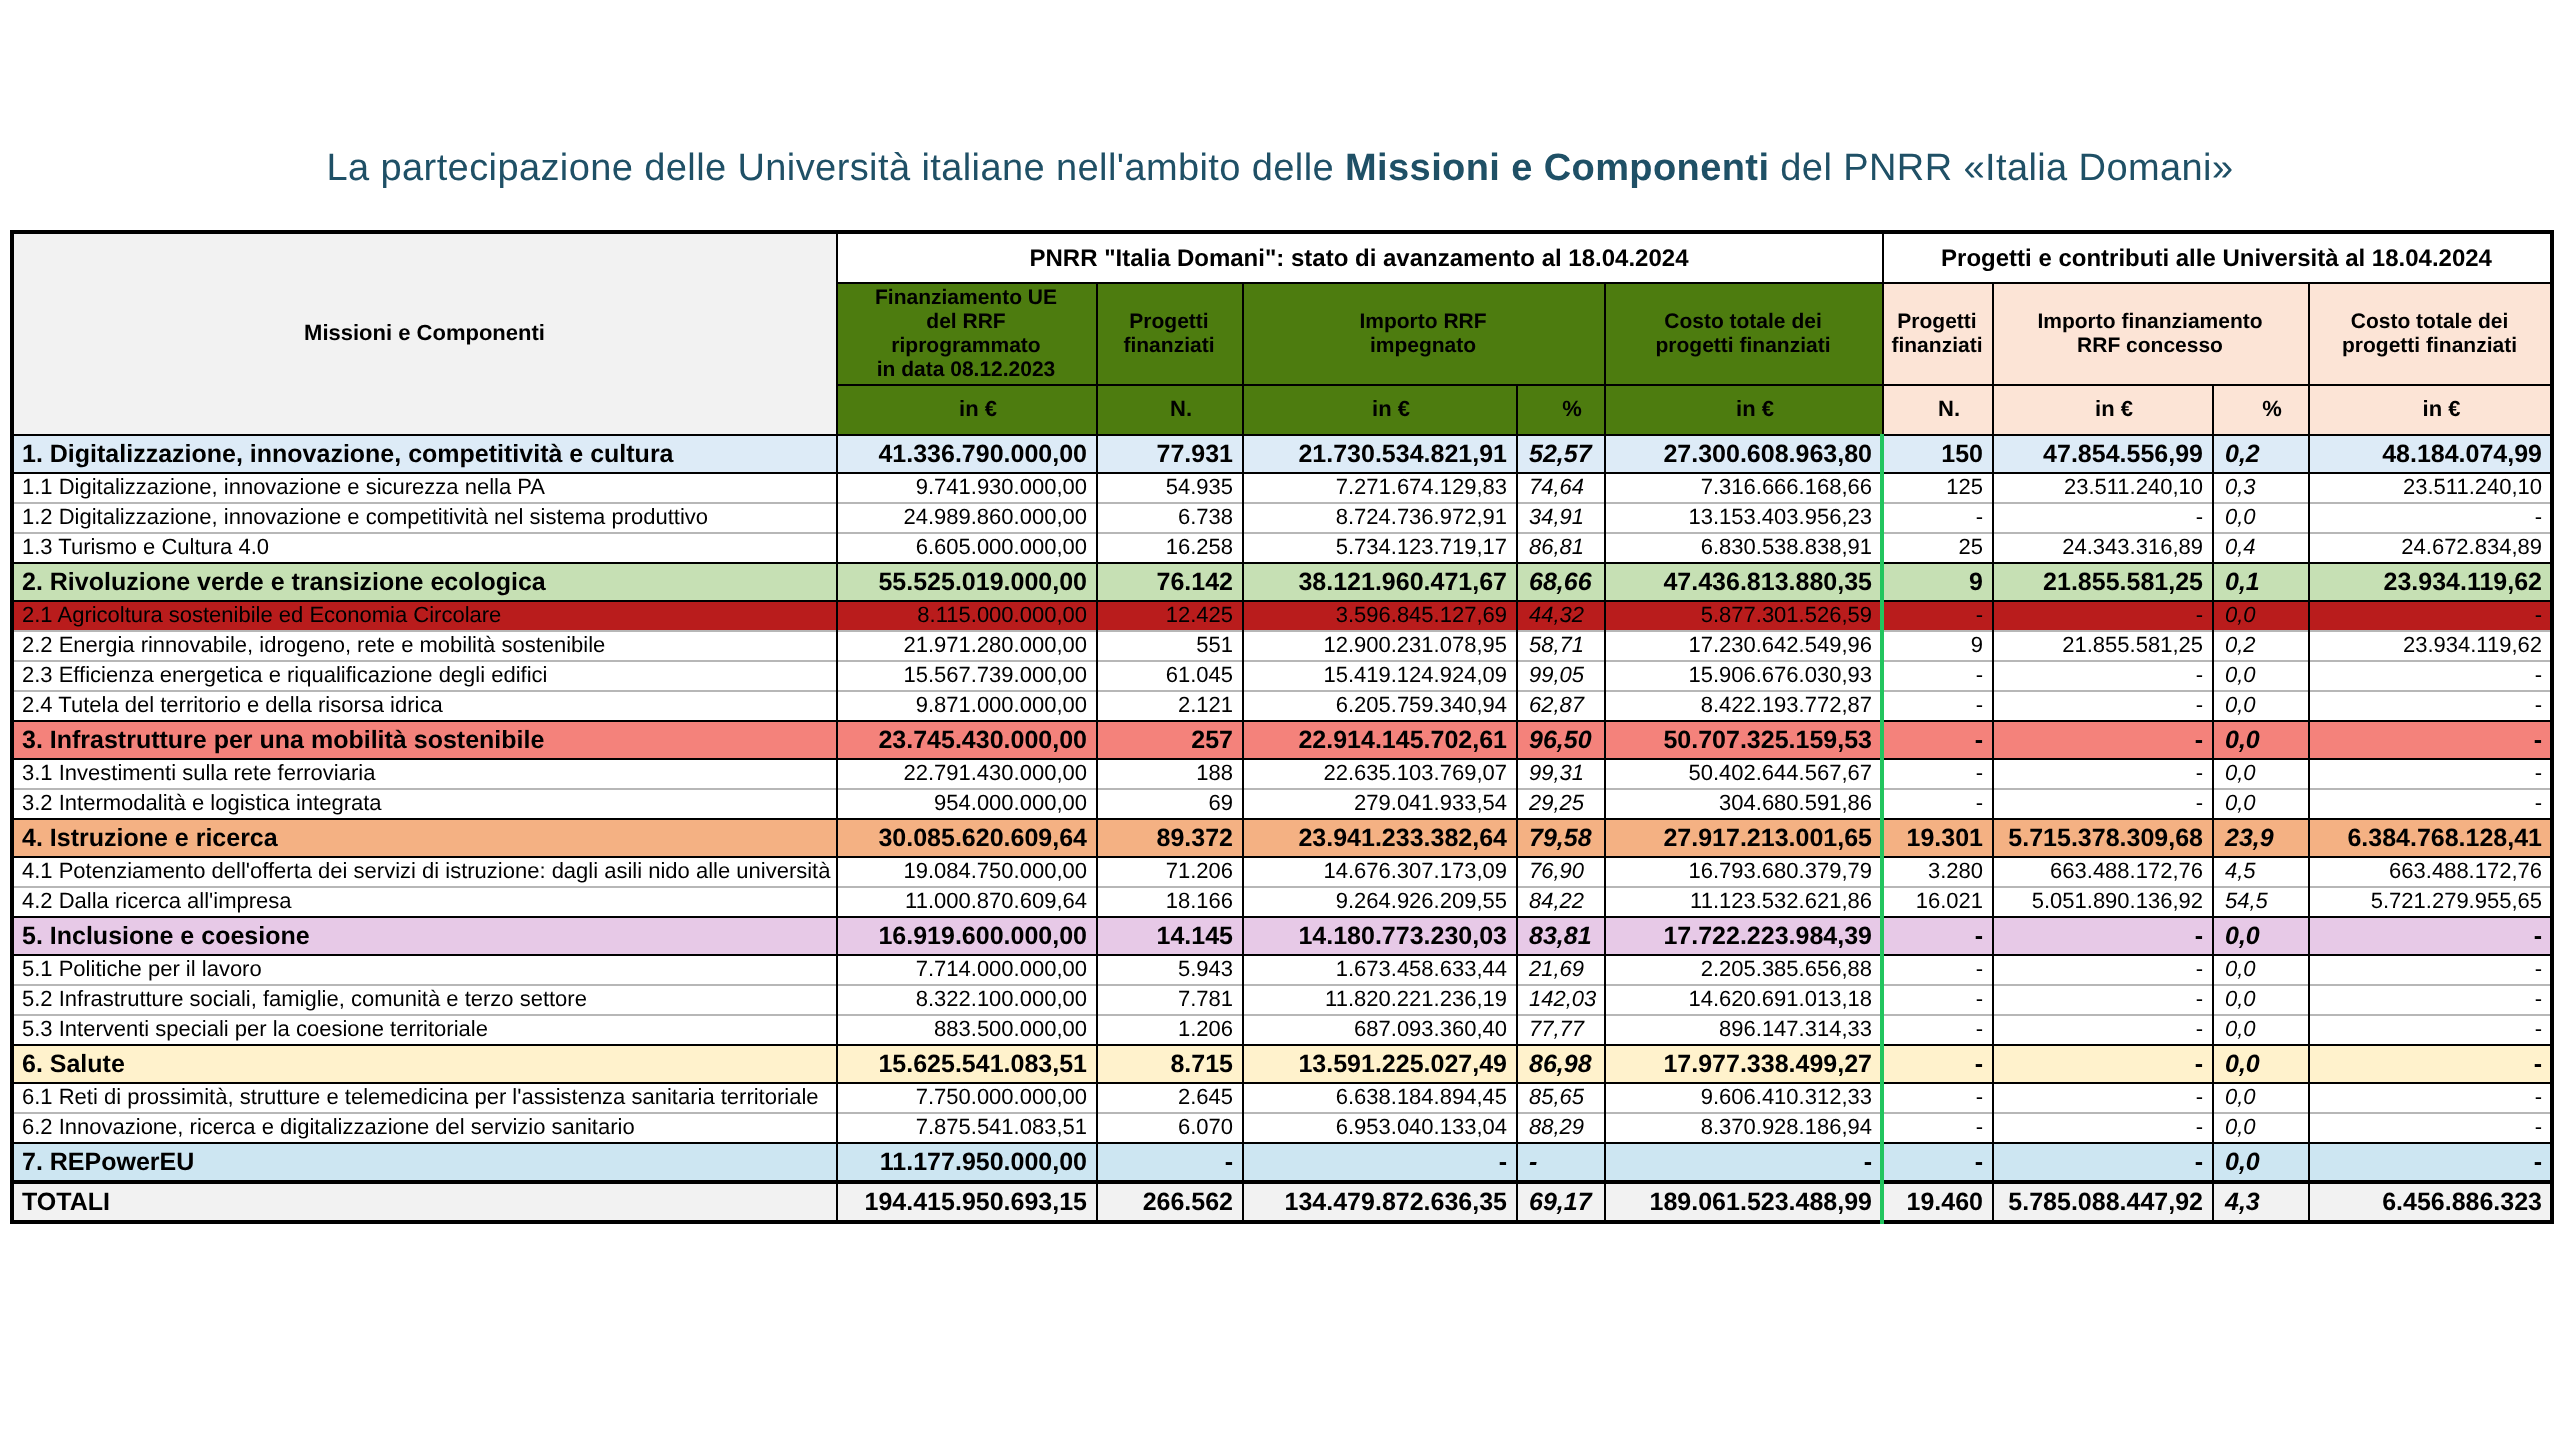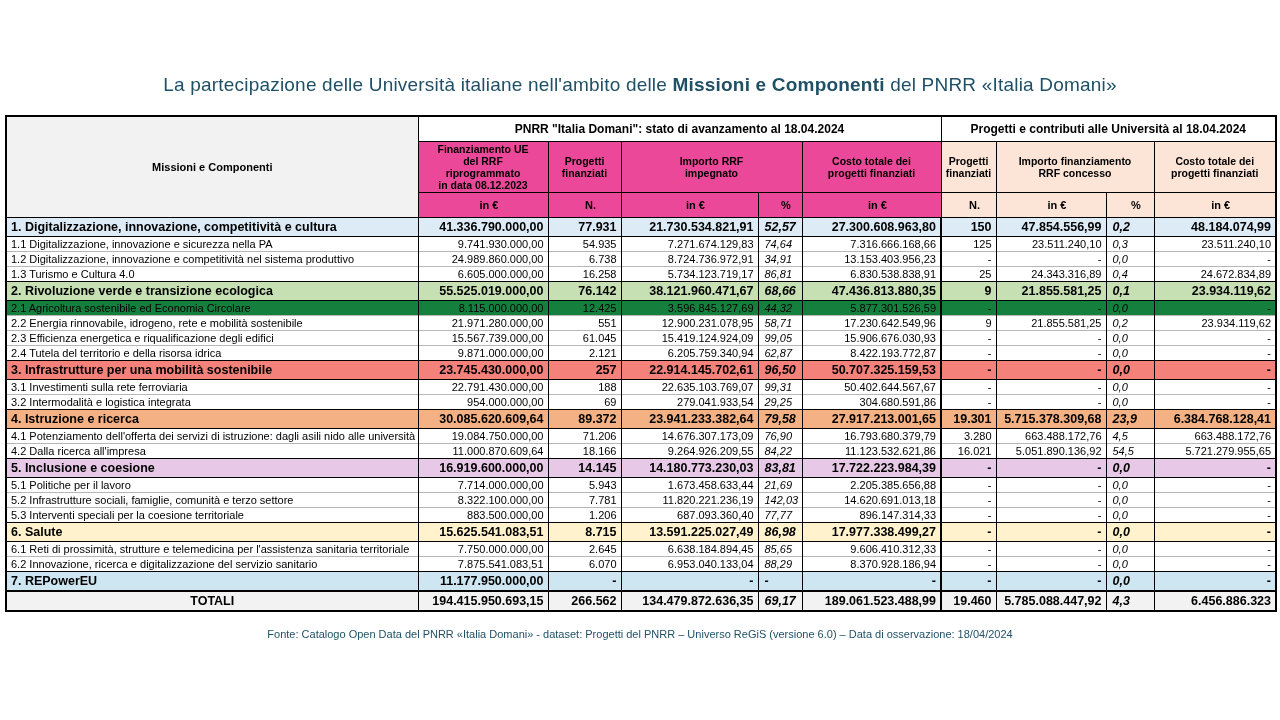--- a/index.html
+++ b/index.html
@@ -12,31 +12,31 @@
 
   .tablewrap { position:absolute; left:5px; top:115px; width:1270px; }
   table { border-collapse:collapse; table-layout:fixed; width:1270px; border:2px solid #000; }
   th, td { overflow:hidden; white-space:nowrap; }
 
   thead th { border:1px solid #000; font-weight:bold; text-align:center; vertical-align:middle; background:#fff; }
   .h-missioni { background:#F2F2F2; font-size:11px; }
   .h-group { font-size:12px; height:22px; }
   .h-sub { font-size:10.5px; height:48px; white-space:pre-line; line-height:1.15; }
   .h-unit { font-size:11px; height:22px;padding-left:13px; }
-  .gray { background:#ec4899; }
+  .gray { background:#4d7c0f; }
   .peach { background:#FCE4D6; }
 
   tbody td { border-left:1px solid #000; padding:0 4px; vertical-align:middle; font-size:11px; height:14px; }
   tbody td:first-child { border-left:none; }
-  tbody td.gcut { border-left:2px solid #000000; }
+  tbody td.gcut { border-left:2px solid #22c55e; }
   tr.sub td { border-top:1px solid #b7b7b7; }
   tr.mission td { font-weight:bold; font-size:12.5px; height:18px;
                   border-top:1px solid #000; border-bottom:1px solid #000; }
   tr.total td { font-weight:bold; font-size:12.5px; height:18px; border-top:2px solid #000; }
-  tr.total td:first-child { text-align:center; }
+  tr.total td:first-child { text-align:left; }
   td.label { text-align:left; }
   td.num { text-align:right; }
   td.pct { text-align:left; font-style:italic; padding-left:6px; }
 
   .footer { position:absolute; top:628px; left:0; width:1280px; text-align:center;
             font-size:11px; color:#1F5066; }
 </style>
 </head>
 <body>
 
@@ -150,21 +150,21 @@
             <td class="num">55.525.019.000,00</td>
             <td class="num">76.142</td>
             <td class="num">38.121.960.471,67</td>
             <td class="pct">68,66</td>
             <td class="num">47.436.813.880,35</td>
             <td class="num gcut">9</td>
             <td class="num">21.855.581,25</td>
             <td class="pct">0,1</td>
             <td class="num">23.934.119,62</td>
           </tr>
-          <tr class="sub" style="background: #15803d;">
+          <tr class="sub" style="background: #b91c1c;">
             <td class="label">2.1 Agricoltura sostenibile ed Economia Circolare</td>
             <td class="num">8.115.000.000,00</td>
             <td class="num">12.425</td>
             <td class="num">3.596.845.127,69</td>
             <td class="pct">44,32</td>
             <td class="num">5.877.301.526,59</td>
             <td class="num gcut">-</td>
             <td class="num">-</td>
             <td class="pct">0,0</td>
             <td class="num">-</td>
@@ -382,15 +382,14 @@
             <td class="num">189.061.523.488,99</td>
             <td class="num gcut">19.460</td>
             <td class="num">5.785.088.447,92</td>
             <td class="pct">4,3</td>
             <td class="num">6.456.886.323</td>
           </tr>
         </tbody>
     </table>
   </div>
 
-  <div class="footer">Fonte: Catalogo Open Data del PNRR «Italia Domani» - dataset: Progetti del PNRR – Universo ReGiS (versione 6.0) – Data di osservazione: 18/04/2024</div>
 
 </div>
 
 </body></html>

